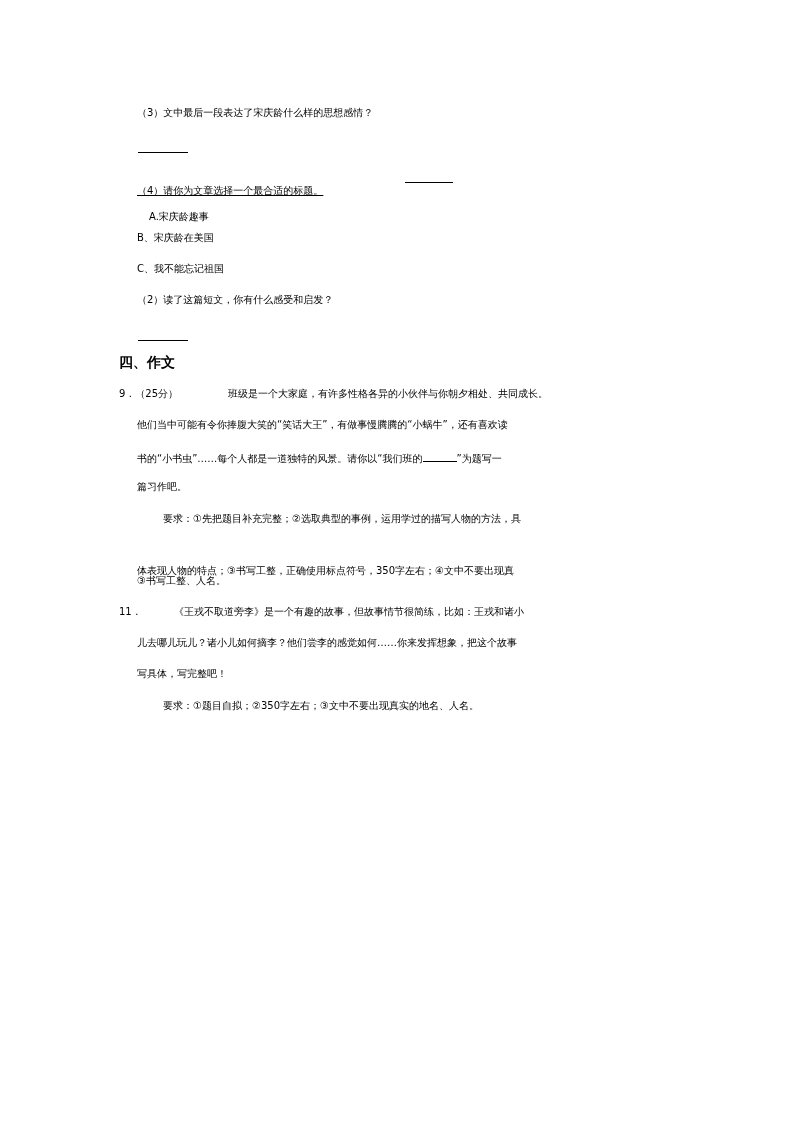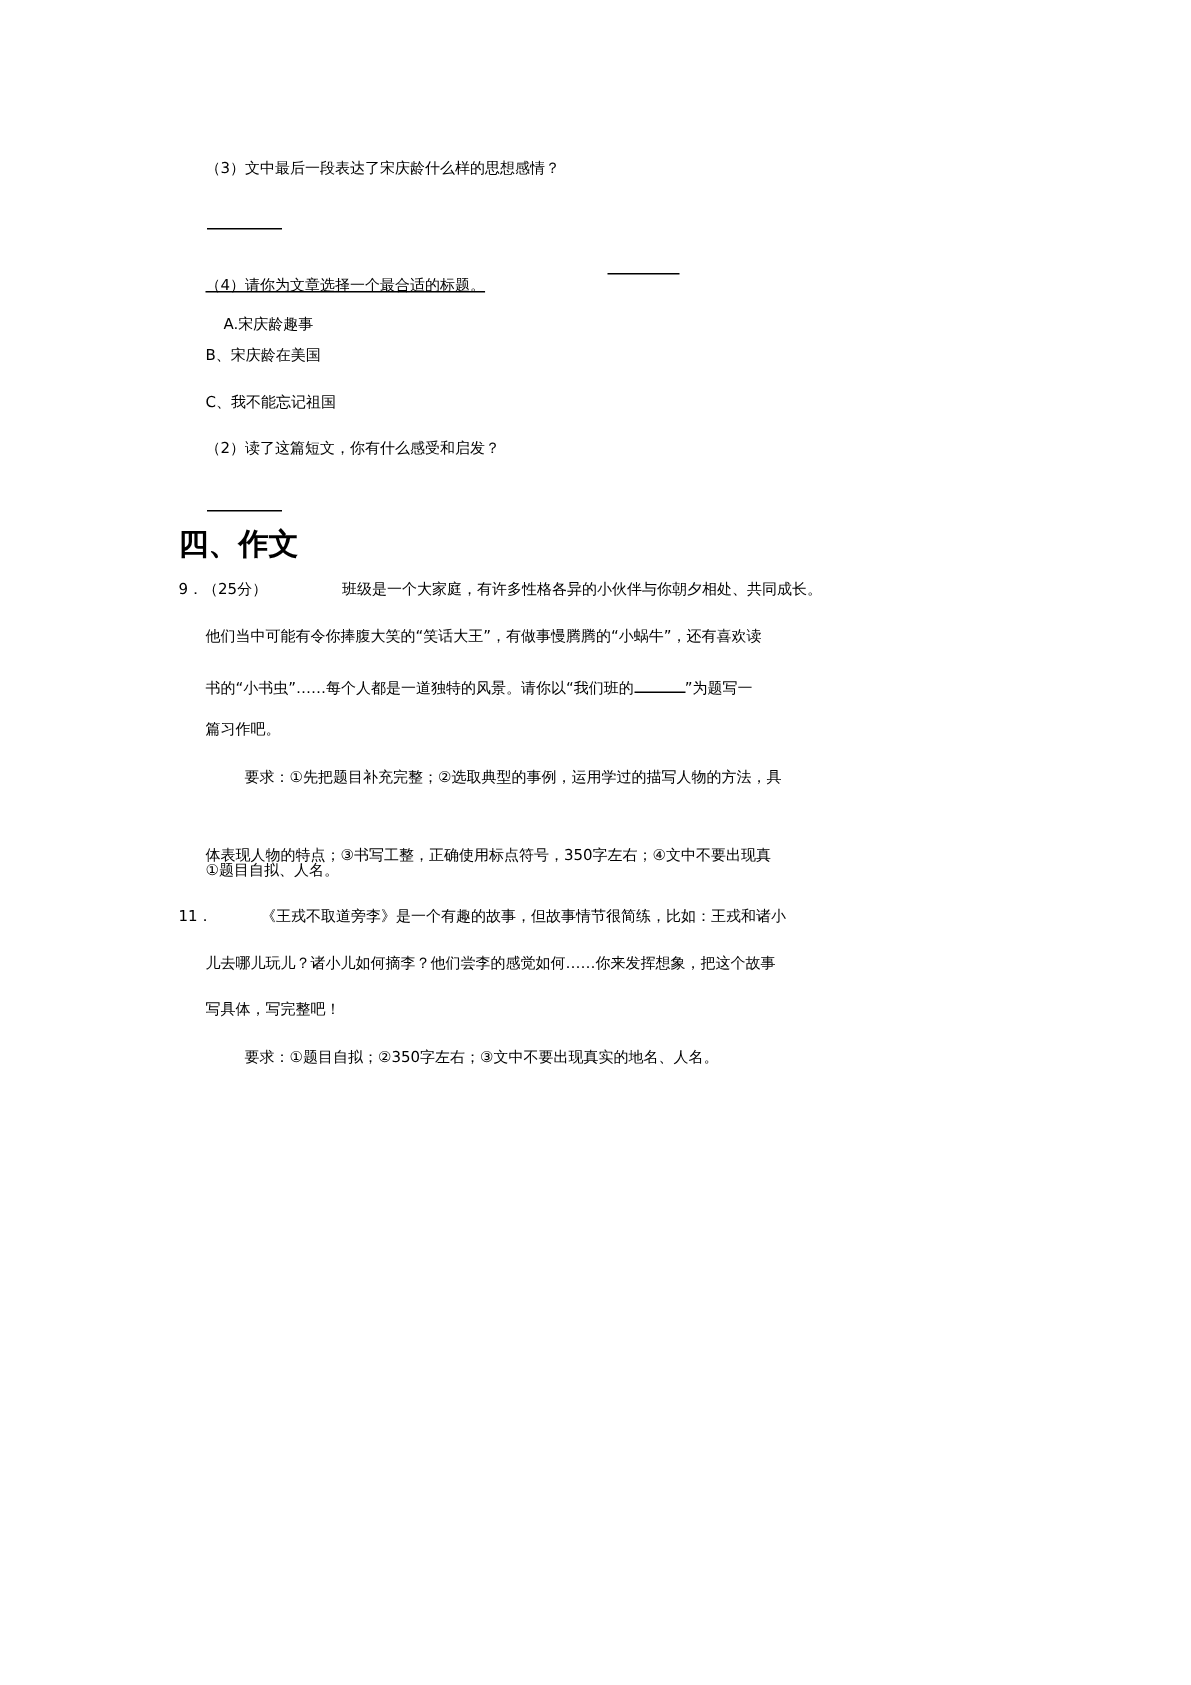--- a/index.html
+++ b/index.html
@@ -1,21 +1,21 @@
 <!DOCTYPE html>
 <html><head>
   <meta charset="utf-8">
   <style>
     html, body { margin: 0; padding: 0; background: #ffffff; }
     body { width: 794px; height: 1123px; position: relative; overflow: hidden;
            font-family: "DejaVu Sans", "Liberation Sans", sans-serif; color: #000; }
     .line { position: absolute; font-size: 10px; line-height: 18px; white-space: nowrap; }
     .blank { position: absolute; height: 0; border-top: 1px solid #000; }
     .inline-blank { display: inline-block; width: 34px; border-bottom: 1px solid #000; height: 14px; vertical-align: baseline; }
-    .heading { font-weight: bold; font-size: 20px; }
+    .heading { font-weight: bold; font-size: 14px; }
   </style>
 </head>
 <body>
 
 <div class="line" style="left:137px; top:104px;">（3）文中最后一段表达了宋庆龄什么样的思想感情？</div>
 <div class="blank" style="left:138px; top:152px; width:50px;"></div>
 
 <div class="line" style="left:137px; top:182px;text-decoration:underline;">（4）请你为文章选择一个最合适的标题。</div>
 <div class="blank" style="left:405px; top:182px; width:48px;"></div>
 
@@ -30,19 +30,19 @@
 
 <div class="line" style="left:119px; top:385px;">9．（25分）</div>
 <div class="line" style="left:228px; top:385px;">班级是一个大家庭，有许多性格各异的小伙伴与你朝夕相处、共同成长。</div>
 <div class="line" style="left:137px; top:416px;">他们当中可能有令你捧腹大笑的“笑话大王”，有做事慢腾腾的“小蜗牛”，还有喜欢读</div>
 <div class="line" style="left:137px; top:447px;">
   <span>书的“小书虫”……每个人都是一道独特的风景。请你以“我们班的</span><span class="inline-blank"></span><span>”为题写一</span>
 </div>
 <div class="line" style="left:137px; top:478px;">篇习作吧。</div>
 <div class="line" style="left:163px; top:510px;">要求：①先把题目补充完整；②选取典型的事例，运用学过的描写人物的方法，具</div>
 <div class="line" style="left:137px; top:562px;">体表现人物的特点；③书写工整，正确使用标点符号，350字左右；④文中不要出现真</div>
-<div class="line" style="left:137px; top:572px;">①题目自拟、人名。</div>
+<div class="line" style="left:137px; top:572px;">③书写工整、人名。</div>
 
 <div class="line" style="left:119px; top:603px;">11．</div>
 <div class="line" style="left:174px; top:603px;">《王戎不取道旁李》是一个有趣的故事，但故事情节很简练，比如：王戎和诸小</div>
 <div class="line" style="left:137px; top:634px;">儿去哪儿玩儿？诸小儿如何摘李？他们尝李的感觉如何……你来发挥想象，把这个故事</div>
 <div class="line" style="left:137px; top:665px;">写具体，写完整吧！</div>
 <div class="line" style="left:163px; top:697px;">要求：①题目自拟；②350字左右；③文中不要出现真实的地名、人名。</div>
 
 </body></html>

